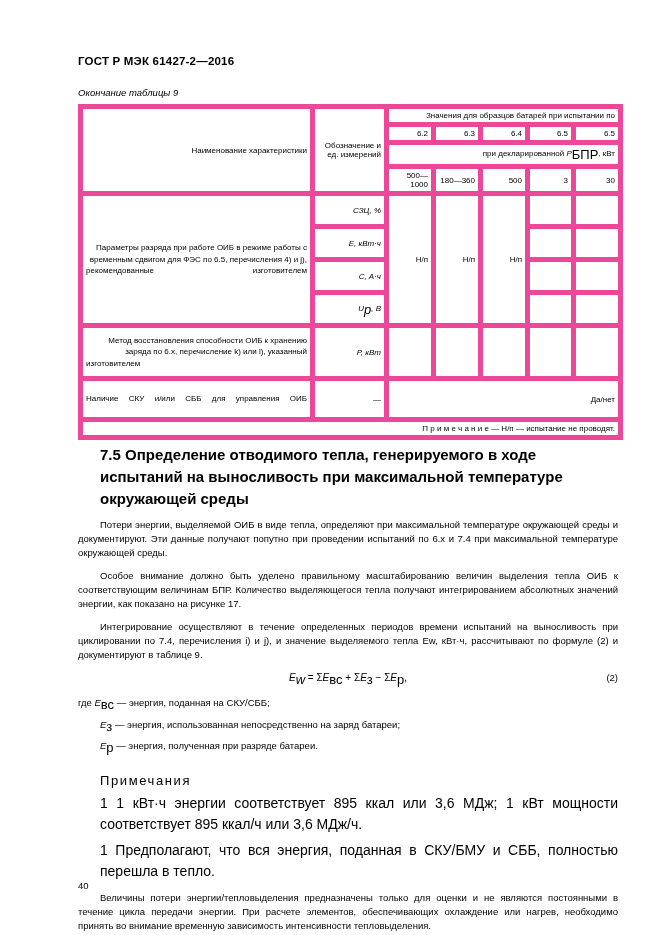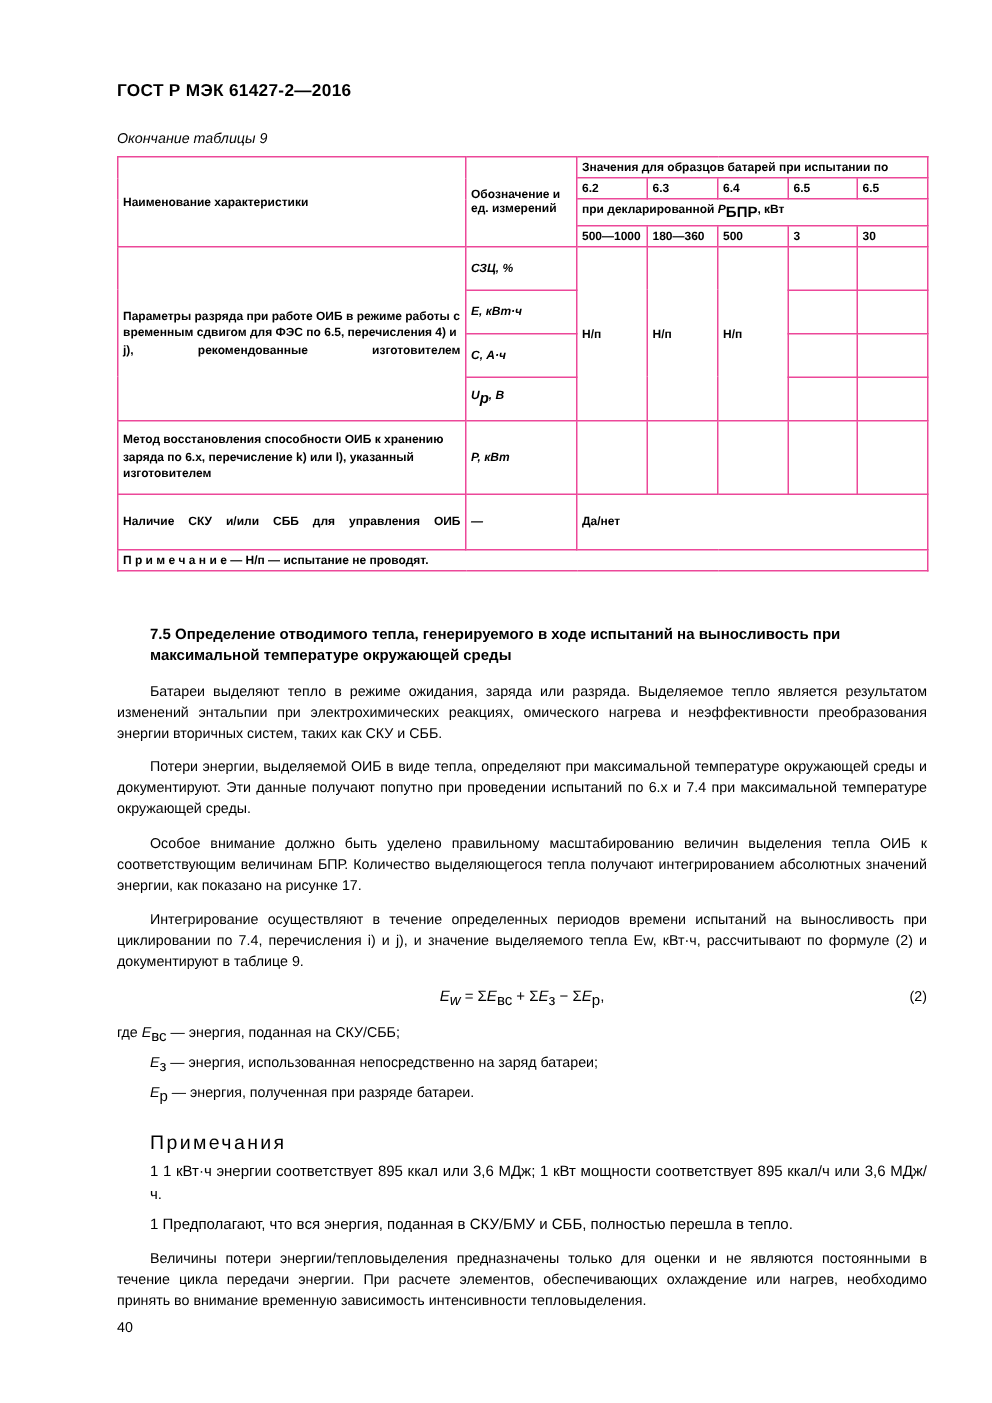--- a/index.html
+++ b/index.html
@@ -40,26 +40,26 @@
     font-style: italic;
     margin-bottom: 6px;
   }
 
   table.main {
     border-collapse: collapse;
     width: 540px;
     table-layout: fixed;
   }
   table.main td, table.main th {
-    border: 1px solid #ec4899;
+    border: 5px solid #ec4899;
     font-size: 8px;
-    font-weight: bold;
+    font-weight: normal;
     padding: 2px 3px;
     vertical-align: middle;
-    text-align: left;
+    text-align: right;
   }
   .hdr-name {
     text-align: center;
     font-size: 8.5px;
   }
   .hdr-sub {
     font-size: 8px;
   }
   .cell-left {
     text-align: justify;
@@ -74,23 +74,23 @@
     height: 24px;
   }
   .note-row td {
     text-align: left;
     font-size: 8.5px;
     padding: 7px 10px;
     margin-top: 12px;
   }
 
   .sec-head {
-    font-size: 10px;
+    font-size: 15px;
     font-weight: bold;
-    margin-top: 36px;
+    margin-top: 4px;
     line-height: 1.45;
     padding-left: 22px;
     text-indent: -0px;
   }
   .sec-head .num { }
   p.body {
     font-size: 9.5px;
     line-height: 1.47;
     text-align: justify;
     margin: 9px 0 0 0;
@@ -114,34 +114,34 @@
     line-height: 1.6;
   }
   .deflist div { margin-bottom: 1px; }
   .notes-head {
     margin-top: 14px;
     font-size: 13px;
     letter-spacing: 1.6px;
     padding-left: 22px;
   }
   .note-item {
-    font-size: 10px;
+    font-size: 14px;
     line-height: 1.5;
     text-align: justify;
     margin-top: 5px;
     padding-left: 22px;
   }
   .pagenum {
     position: absolute;
     left: 78px;
     top: 880px;
     font-size: 9.5px;
   }
   i.v { font-style: italic; }
-  sub { font-size: 10px; }
+  sub { font-size: 13px; }
 </style>
 </head>
 <body>
 
 <div class="page">
   <div class="content">
 
     <div class="doc-header">ГОСТ Р МЭК 61427-2—2016</div>
 
     <div class="table-caption">Окончание таблицы 9</div>
@@ -225,21 +225,20 @@
           <td colspan="7">П р и м е ч а н и е   — Н/п — испытание не проводят.</td>
         </tr>
       </tbody>
     </table>
 
     <div class="sec-head">
       <span class="num">7.5</span>
       <span>Определение отводимого тепла, генерируемого в ходе испытаний на выносливость при максимальной температуре окружающей среды</span>
     </div>
 
-    <p class="body">Батареи выделяют тепло в режиме ожидания, заряда или разряда. Выделяемое тепло является результатом изменений энтальпии при электрохимических реакциях, омического нагрева и неэффективности преобразования энергии вторичных систем, таких как СКУ и СББ.</p>
     <p class="body">Потери энергии, выделяемой ОИБ в виде тепла, определяют при максимальной температуре окружающей среды и документируют. Эти данные получают попутно при проведении испытаний по 6.x и 7.4 при максимальной температуре окружающей среды.</p>
     <p class="body">Особое внимание должно быть уделено правильному масштабированию величин выделения тепла ОИБ к соответствующим величинам БПР. Количество выделяющегося тепла получают интегрированием абсолютных значений энергии, как показано на рисунке 17.</p>
     <p class="body">Интегрирование осуществляют в течение определенных периодов времени испытаний на выносливость при циклировании по 7.4, перечисления i) и j), и значение выделяемого тепла Еw, кВт·ч, рассчитывают по формуле (2) и документируют в таблице 9.</p>
 
     <div class="formula-line">
       <span><i class="v">Е<sub>w</sub></i> = Σ<i class="v">Е</i><sub>вс</sub> + Σ<i class="v">Е</i><sub>з</sub> − Σ<i class="v">Е</i><sub>р</sub>,</span>
       <span class="eqnum">(2)</span>
     </div>
 
     <div class="deflist">

